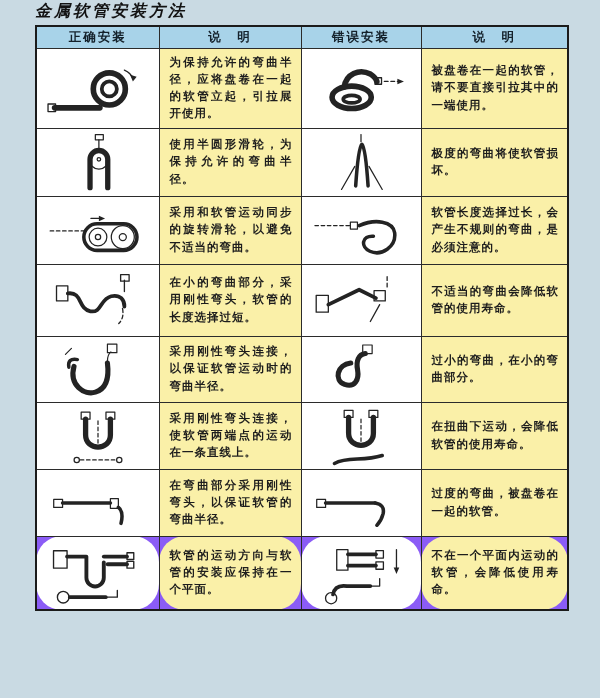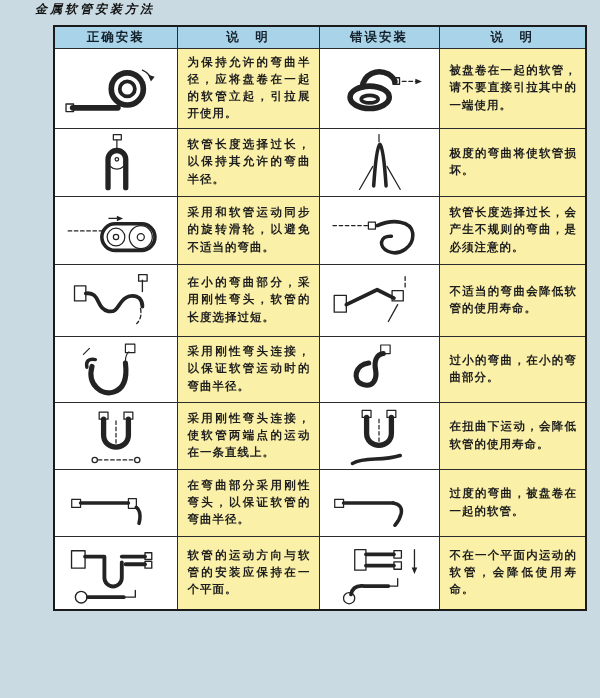--- a/index.html
+++ b/index.html
@@ -7,48 +7,47 @@
   body {
     background:#C9DAE3;
     font-family:"DejaVu Sans","Liberation Sans",sans-serif;
     position:relative;
     overflow:hidden;
   }
   .page-title {
     position:absolute; left:35px; top:1px;
     font-family:"DejaVu Serif","Liberation Serif",serif;
     font-style:italic; font-weight:bold;
-    font-size:12px; letter-spacing:3px; color:#121212;
+    font-size:16px; letter-spacing:3px; color:#121212;
   }
   table.install-table {
     position:absolute; left:35px; top:25px;
     width:532px; table-layout:fixed;
     border-collapse:collapse;
     background:#8b5cf6;
     border:2px solid #1b1b1b;
-    margin-left:18px;
   }
   col.c1 { width:123px; } col.c2 { width:142px; }
   col.c3 { width:120px; } col.c4 { width:147px; }
   th, td { border:1px solid #2b2b2b; vertical-align:middle; }
   th {
     background:#A8D3E9; height:22px;
     font-size:12.5px; font-weight:bold; color:#14212b;
     letter-spacing:2px; text-align:center;
   }
   td.img-cell { background:#FFFFFF; text-align:center; padding:2px; }
   td.desc-cell {
     background:#FAF0A8;
     font-size:11.5px; font-weight:bold; color:#1d1d1d;
     line-height:1.5; letter-spacing:1px;
     padding:5px 8px 5px 10px; text-align:justify;
   }
   tr.r0 td { height:75px; } tr.r1 td { height:68px; } tr.r2 td { height:68px; }
   tr.r3 td { height:72px; } tr.r4 td { height:66px; } tr.r5 td { height:67px; }
-  tr.r6 td { height:67px; } tr.r7 td { height:68px; } tr.r8 td { height:74px; }
+  tr.r6 td { height:67px; } tr.r7 td { height:68px; } tr.r8 td { height:74px;border-radius:26px; }
   svg.art { display:block; margin:0 auto; }
   svg.art * { fill:none; stroke:#232323; stroke-linecap:round; stroke-linejoin:round; }
   svg.art .thick { stroke-width:6; }
   svg.art .mid   { stroke-width:4; }
   svg.art .thin  { stroke-width:1.4; }
   svg.art .dash  { stroke-width:1.4; stroke-dasharray:4 3; }
   svg.art .fillk { fill:#232323; stroke:none; }
 </style>
 </head>
 <body>
@@ -100,21 +99,21 @@
     <tr class="r1">
       <td class="img-cell">
         <svg class="art" width="116" height="62" viewBox="0 0 120 70">
           <rect class="thin" x="57" y="4" width="9" height="6"></rect>
             <path class="thin" d="M61 10 V 20"></path>
           <path class="thick" d="M51 64 V 32 A 10 10 0 0 1 71 32 V 64"></path>
           <circle class="thin" cx="61" cy="32" r="11"></circle>
             <circle class="thin" cx="61" cy="32" r="2"></circle>
         </svg>
       </td>
-      <td class="desc-cell">软管长度选择过长，以保持其允许的弯曲半径。</td>
+      <td class="desc-cell">使用半圆形滑轮，为保持允许的弯曲半径。</td>
       <td class="img-cell">
         <svg class="art" width="112" height="62" viewBox="0 0 120 70">
           <path class="thin" d="M60 4 V 12"></path>
           <path class="mid" d="M54 62 C 56 32 58 18 61 15 C 64 18 66 32 68 62"></path>
           <path class="thin" d="M38 66 L 53 40"></path>
             <path class="thin" d="M84 66 L 69 40"></path>
         </svg>
       </td>
       <td class="desc-cell">极度的弯曲将使软管损坏。</td>
     </tr>

